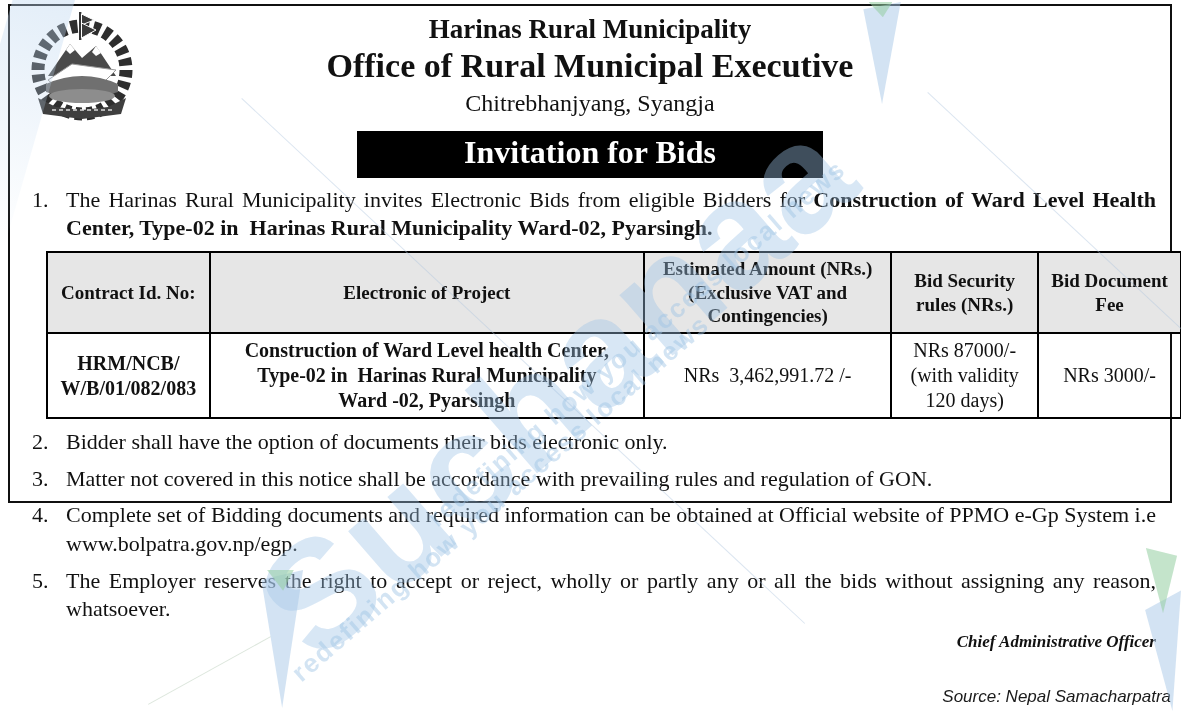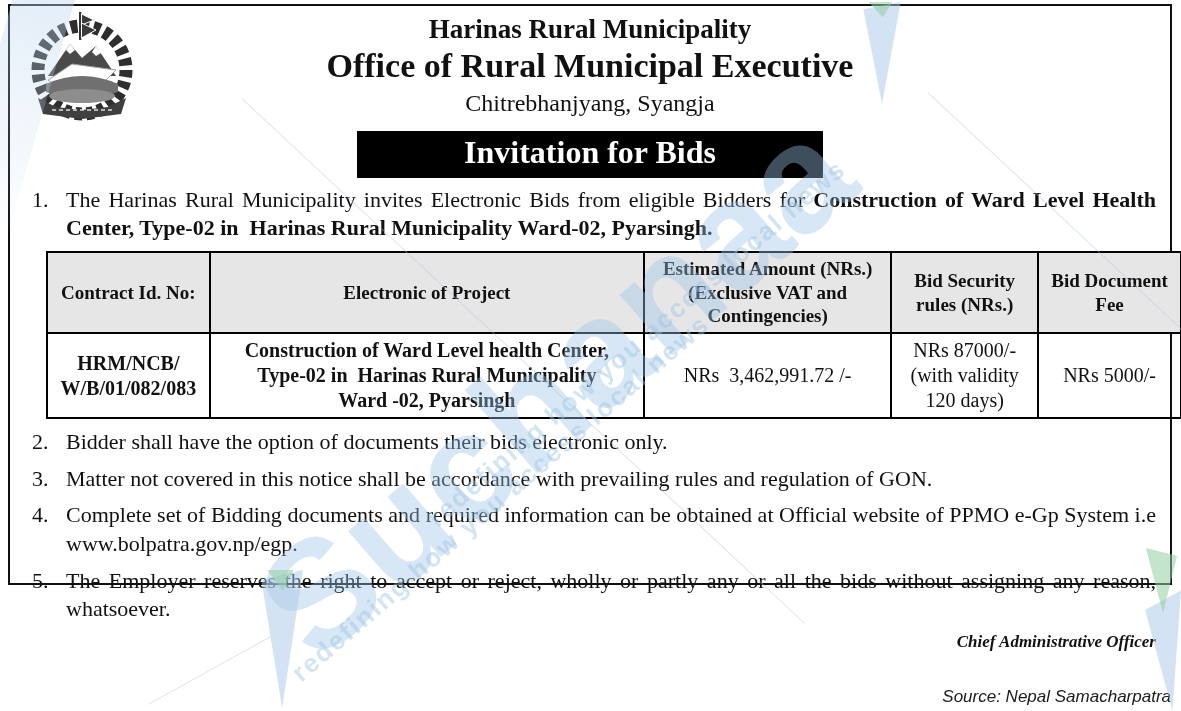--- a/index.html
+++ b/index.html
@@ -1,18 +1,18 @@
 <!DOCTYPE html>
 <html><head>
 <meta charset="utf-8">
 <style>
   html,body{margin:0;padding:0;background:#fff;}
   .page{position:relative;width:1181px;height:711px;background:#ffffff;overflow:hidden;
         font-family:"Liberation Serif",serif;color:#111;}
-  .notice{position:absolute;left:8px;top:4px;width:1164px;height:581px;
+  .notice{position:absolute;left:8px;top:4px;width:1164px;height:499px;
           border:2px solid #101010;box-sizing:border-box;z-index:1;}
   
   .emblem{position:absolute;left:10px;top:4px;width:124px;height:112px;}
   .hdr{ text-align:center;margin-top:8px;}
   .t1{font-size:27px;font-weight:bold;line-height:1.15;}
   .t2{font-size:34px;font-weight:bold;line-height:1.12;margin-top:2px;}
   .t3{font-size:24px;line-height:1.15;margin-top:5px;}
   .banner{width:466px;margin:13px auto 5px auto;background:#000;color:#fff;
           text-align:center;font-size:32px;font-weight:bold;padding:3px 0 7px 0;}
   .pub{text-align:center;font-weight:bold;font-size:20px;margin-top:3px;}
@@ -128,21 +128,21 @@
           <tr>
             <td class="bold">HRM/NCB/
 W/B/01/082/083</td>
             <td class="bold">Construction of Ward Level health Center,
 Type-02 in&nbsp; Harinas Rural Municipality
 Ward -02, Pyarsingh</td>
             <td>NRs&nbsp; 3,462,991.72 /-</td>
             <td>NRs 87000/-
 (with validity
 120 days)</td>
-            <td>NRs 5000/-</td>
+            <td>NRs 3000/-</td>
           </tr>
         </tbody>
       </table>
 
       <div class="item">
         <span class="num">2.</span>
         <span class="itext">Bidder shall have the option of documents their bids electronic only.</span>
       </div>
       <div class="item">
         <span class="num">3.</span>

